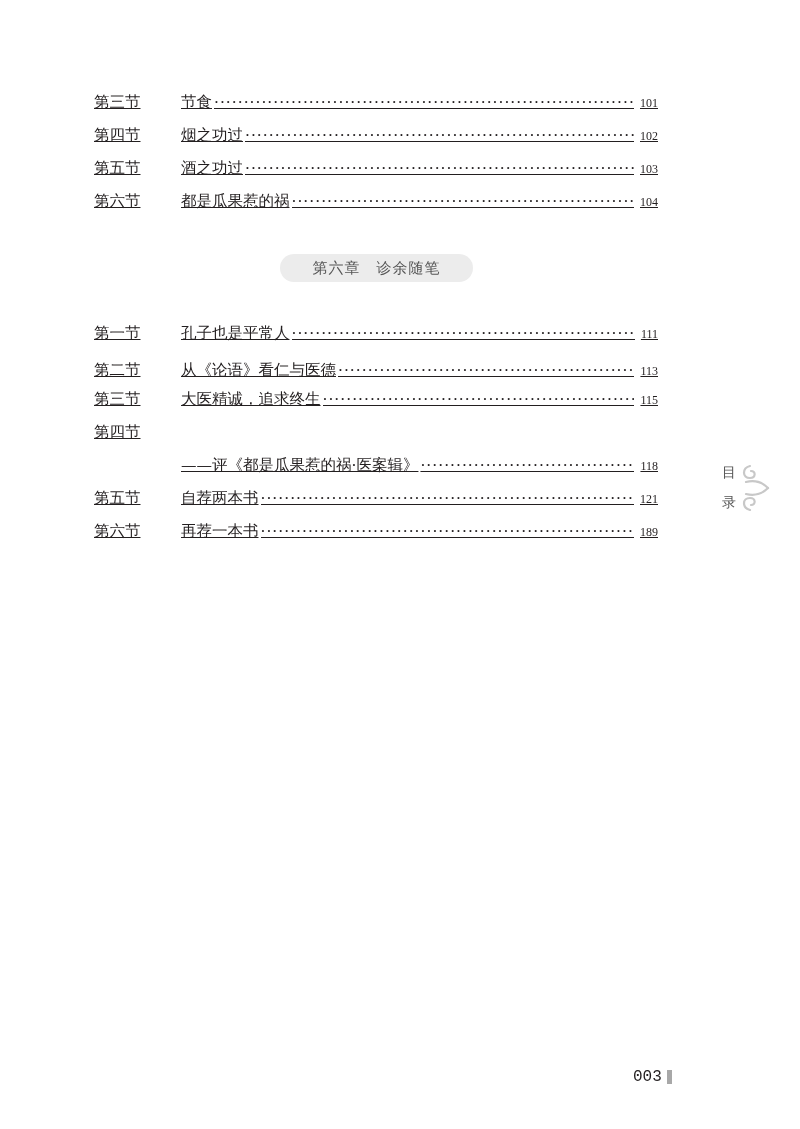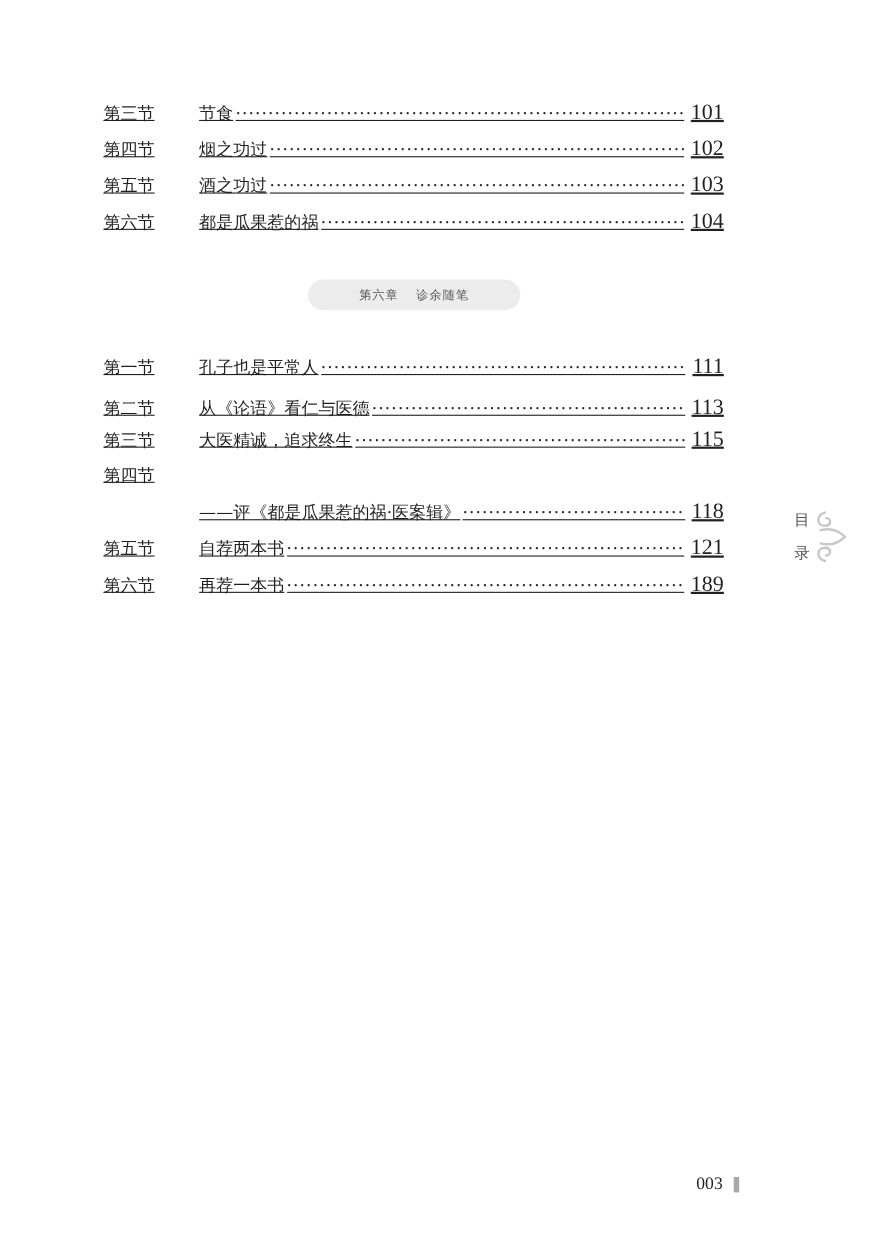--- a/index.html
+++ b/index.html
@@ -2,26 +2,26 @@
 <html><head>
 <meta charset="utf-8">
 <style>
   html,body{margin:0;padding:0;background:#fff;}
   body{width:800px;height:1129px;position:relative;overflow:hidden;font-family:"DejaVu Serif","Liberation Serif",serif;color:#231f20;}
   .toc-row{position:absolute;left:94px;width:564px;height:22px;display:flex;align-items:baseline;font-size:15.5px;line-height:22px;text-decoration:underline;}
   .sec{width:72px;flex:none;}
   .title{flex:none;white-space:nowrap;margin-left:15px;}
   .dots{flex:1;overflow:hidden;white-space:nowrap;color:#231f20;letter-spacing:1px;margin:0 6px 0 2px;}
   .dots::before{content:"························································································································";}
-  .page{flex:none;font-family:"Liberation Serif",serif;font-size:20px;}
-  .chapter-pill{position:absolute;left:280px;top:254px;width:193px;height:28px;background:#ececec;border-radius:14px;display:flex;align-items:center;justify-content:center;font-family:"DejaVu Sans","Liberation Sans",sans-serif;font-size:11px;color:#555;letter-spacing:1px;}
+  .page{flex:none;font-family:"Liberation Serif",serif;font-size:12px;}
+  .chapter-pill{position:absolute;left:280px;top:254px;width:193px;height:28px;background:#ececec;border-radius:14px;display:flex;align-items:center;justify-content:center;font-family:"DejaVu Sans","Liberation Sans",sans-serif;font-size:15px;color:#555;letter-spacing:1px;}
   .chapter-pill span.gap{display:inline-block;width:16px;}
   .side-tab{position:absolute;left:722px;top:462px;width:60px;height:60px;}
   .side-char{position:absolute;left:722px;font-family:"DejaVu Sans","Liberation Sans",sans-serif;font-size:14px;color:#555;}
-  .folio{position:absolute;left:633px;top:1068px;font-family:Liberation Serif, serif;font-size:16px;color:#231f20;}
+  .folio{position:absolute;left:633px;top:1068px;font-family:Liberation Mono, monospace;font-size:16px;color:#231f20;}
   .folio-bar{position:absolute;left:667px;top:1070px;width:5px;height:14px;background:#a8a8a8;}
 </style>
 </head>
 <body>
 
 <div class="toc-row" style="top:91px">
   <span class="sec">第三节</span>
   <span class="title">节食</span>
   <span class="dots"></span>
   <span class="page">101</span>

